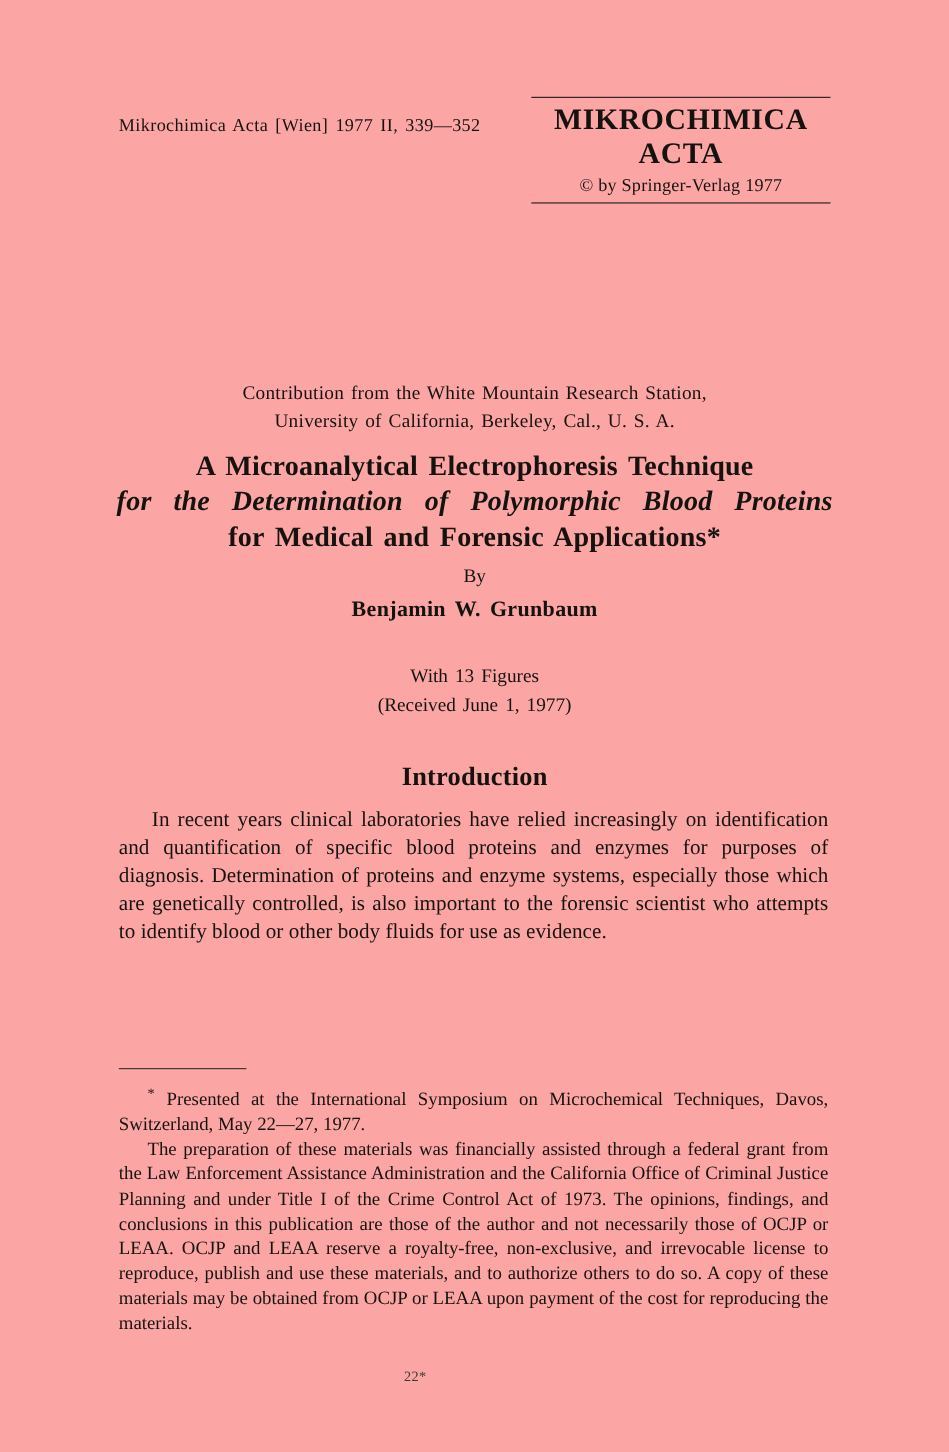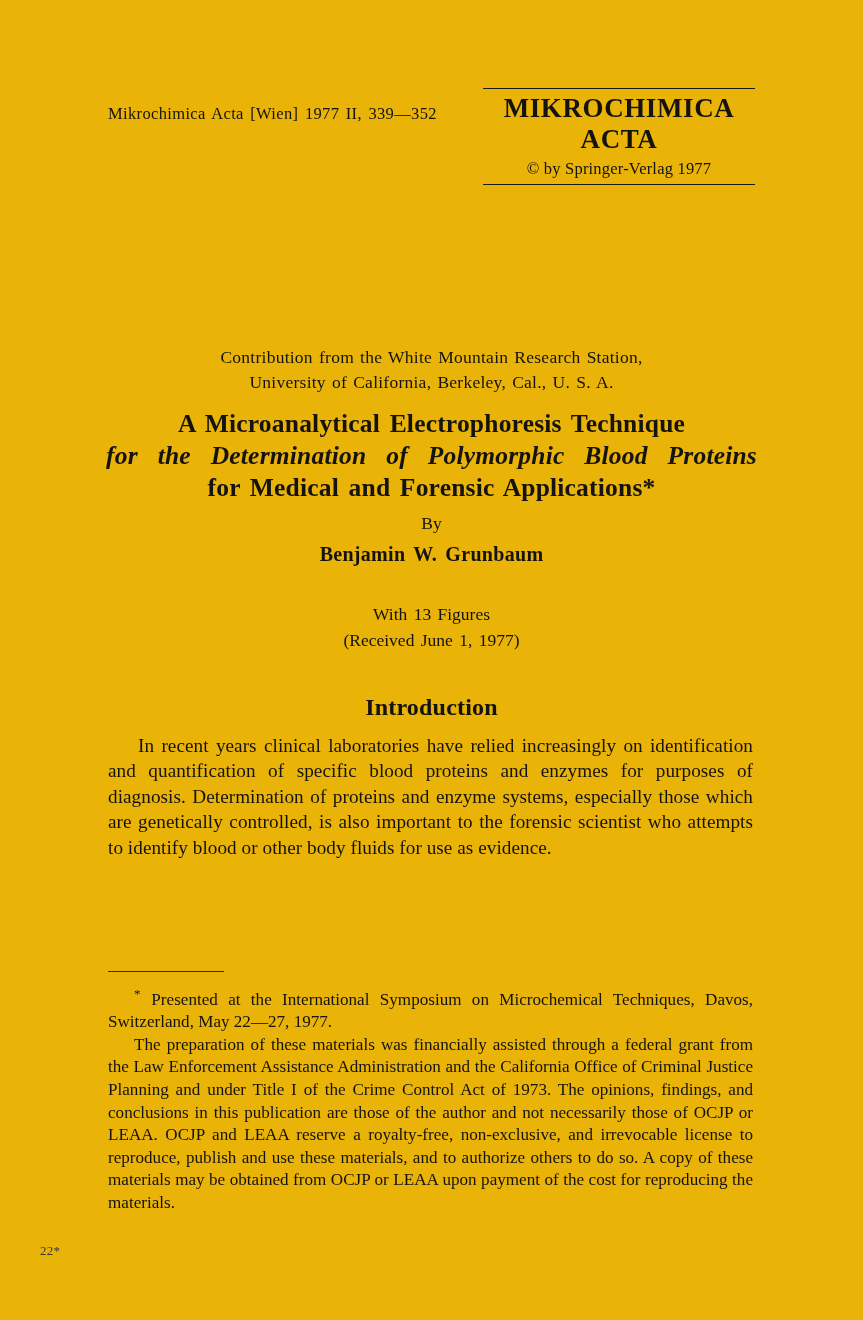--- a/index.html
+++ b/index.html
@@ -12,21 +12,21 @@
   body {
     font-family: "Liberation Serif", "DejaVu Serif", serif;
     color: #15130f;
   }
 
   .page {
     position: relative;
     width: 863px;
     height: 1320px;
     margin: 0 auto;
-    background: #eab308;
+    background: #fca5a5;
     overflow: hidden;
     box-sizing: border-box;
   }
 
   
   .header {
     position: absolute;
     left: 108px;
     top: 88px;
     width: 647px;
@@ -202,25 +202,24 @@
     vertical-align: super;
     letter-spacing: 0.5px;
   }
 
   
   .signature {
     position: absolute;
     left: 0;
     top: 1243px;
     width: 755px;
-    text-align: left;
+    text-align: center;
     font-size: 13px;
     letter-spacing: 0.3px;
     color: #3a3833;
-    margin-left: 40px;
   }
 </style>
 </head>
 <body>
 
 <div class="page">
 
   <div class="header">
     <div class="running-head">Mikrochimica Acta [Wien] 1977 II, 339—352</div>
 

